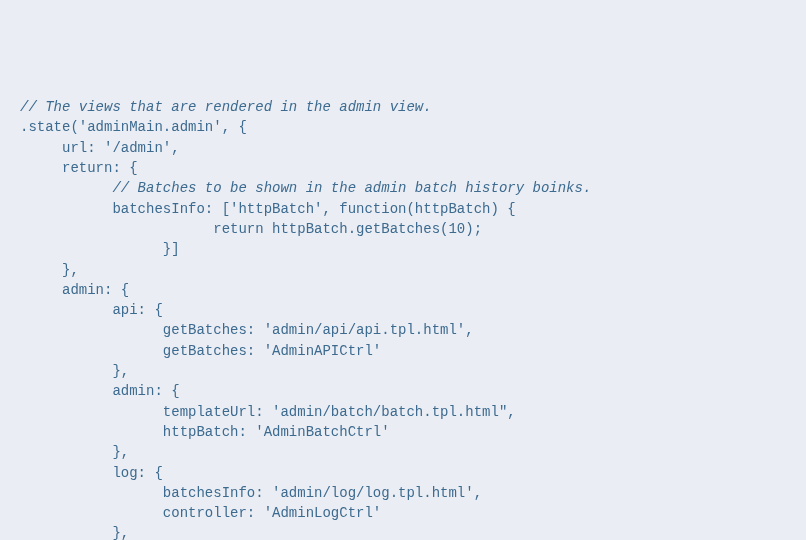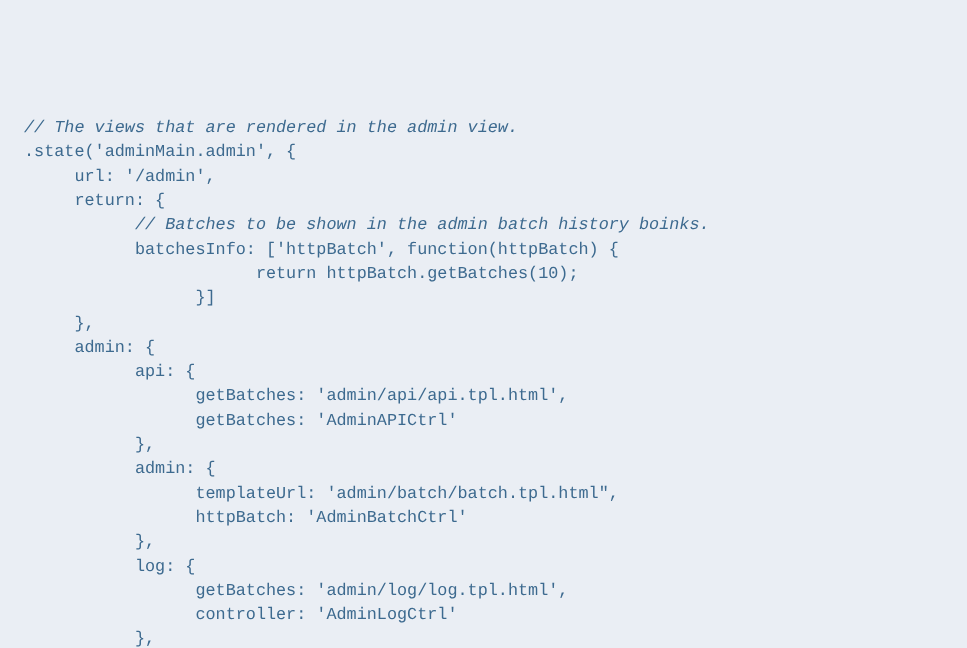--- a/index.html
+++ b/index.html
@@ -43,21 +43,21 @@
 <span>     admin: {</span>
 <span>           api: {</span>
 <span>                 getBatches: 'admin/api/api.tpl.html',</span>
 <span>                 getBatches: 'AdminAPICtrl'</span>
 <span>           },</span>
 <span>           admin: {</span>
 <span>                 templateUrl: 'admin/batch/batch.tpl.html",</span>
 <span>                 httpBatch: 'AdminBatchCtrl'</span>
 <span>           },</span>
 <span>           log: {</span>
-<span>                 getBatches: 'admin/log/log.tpl.html',</span>
+<span>                 batchesInfo: 'admin/log/log.tpl.html',</span>
 <span>                 controller: 'AdminLogCtrl'</span>
 <span>           },</span>
 
 
 
 
 <span></span>
 
 </div>
 

